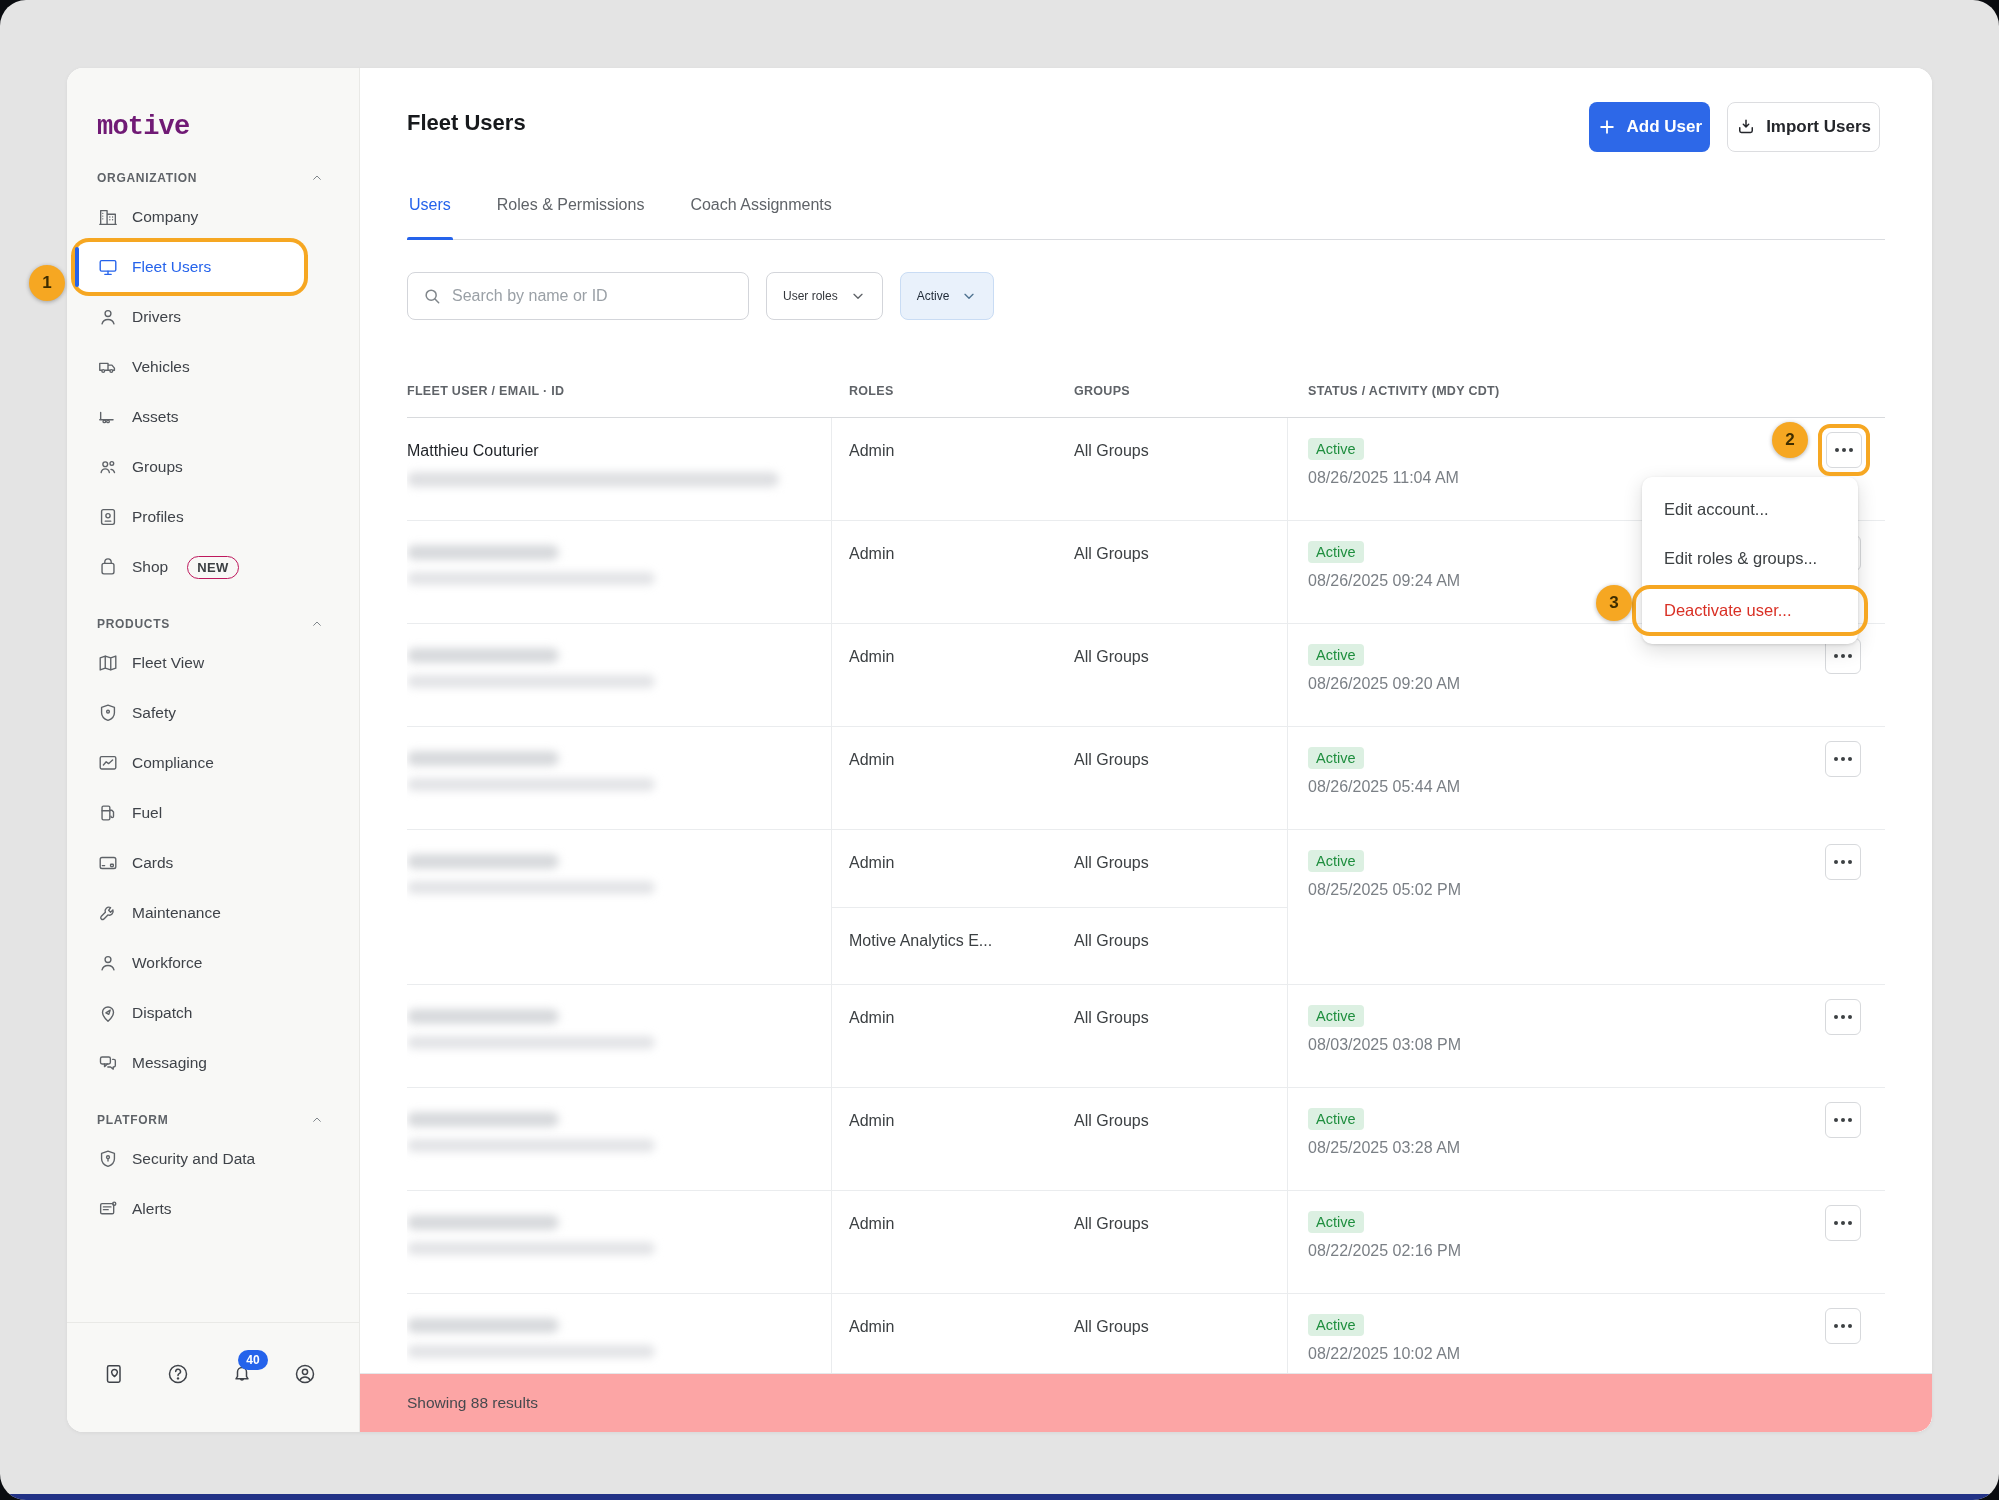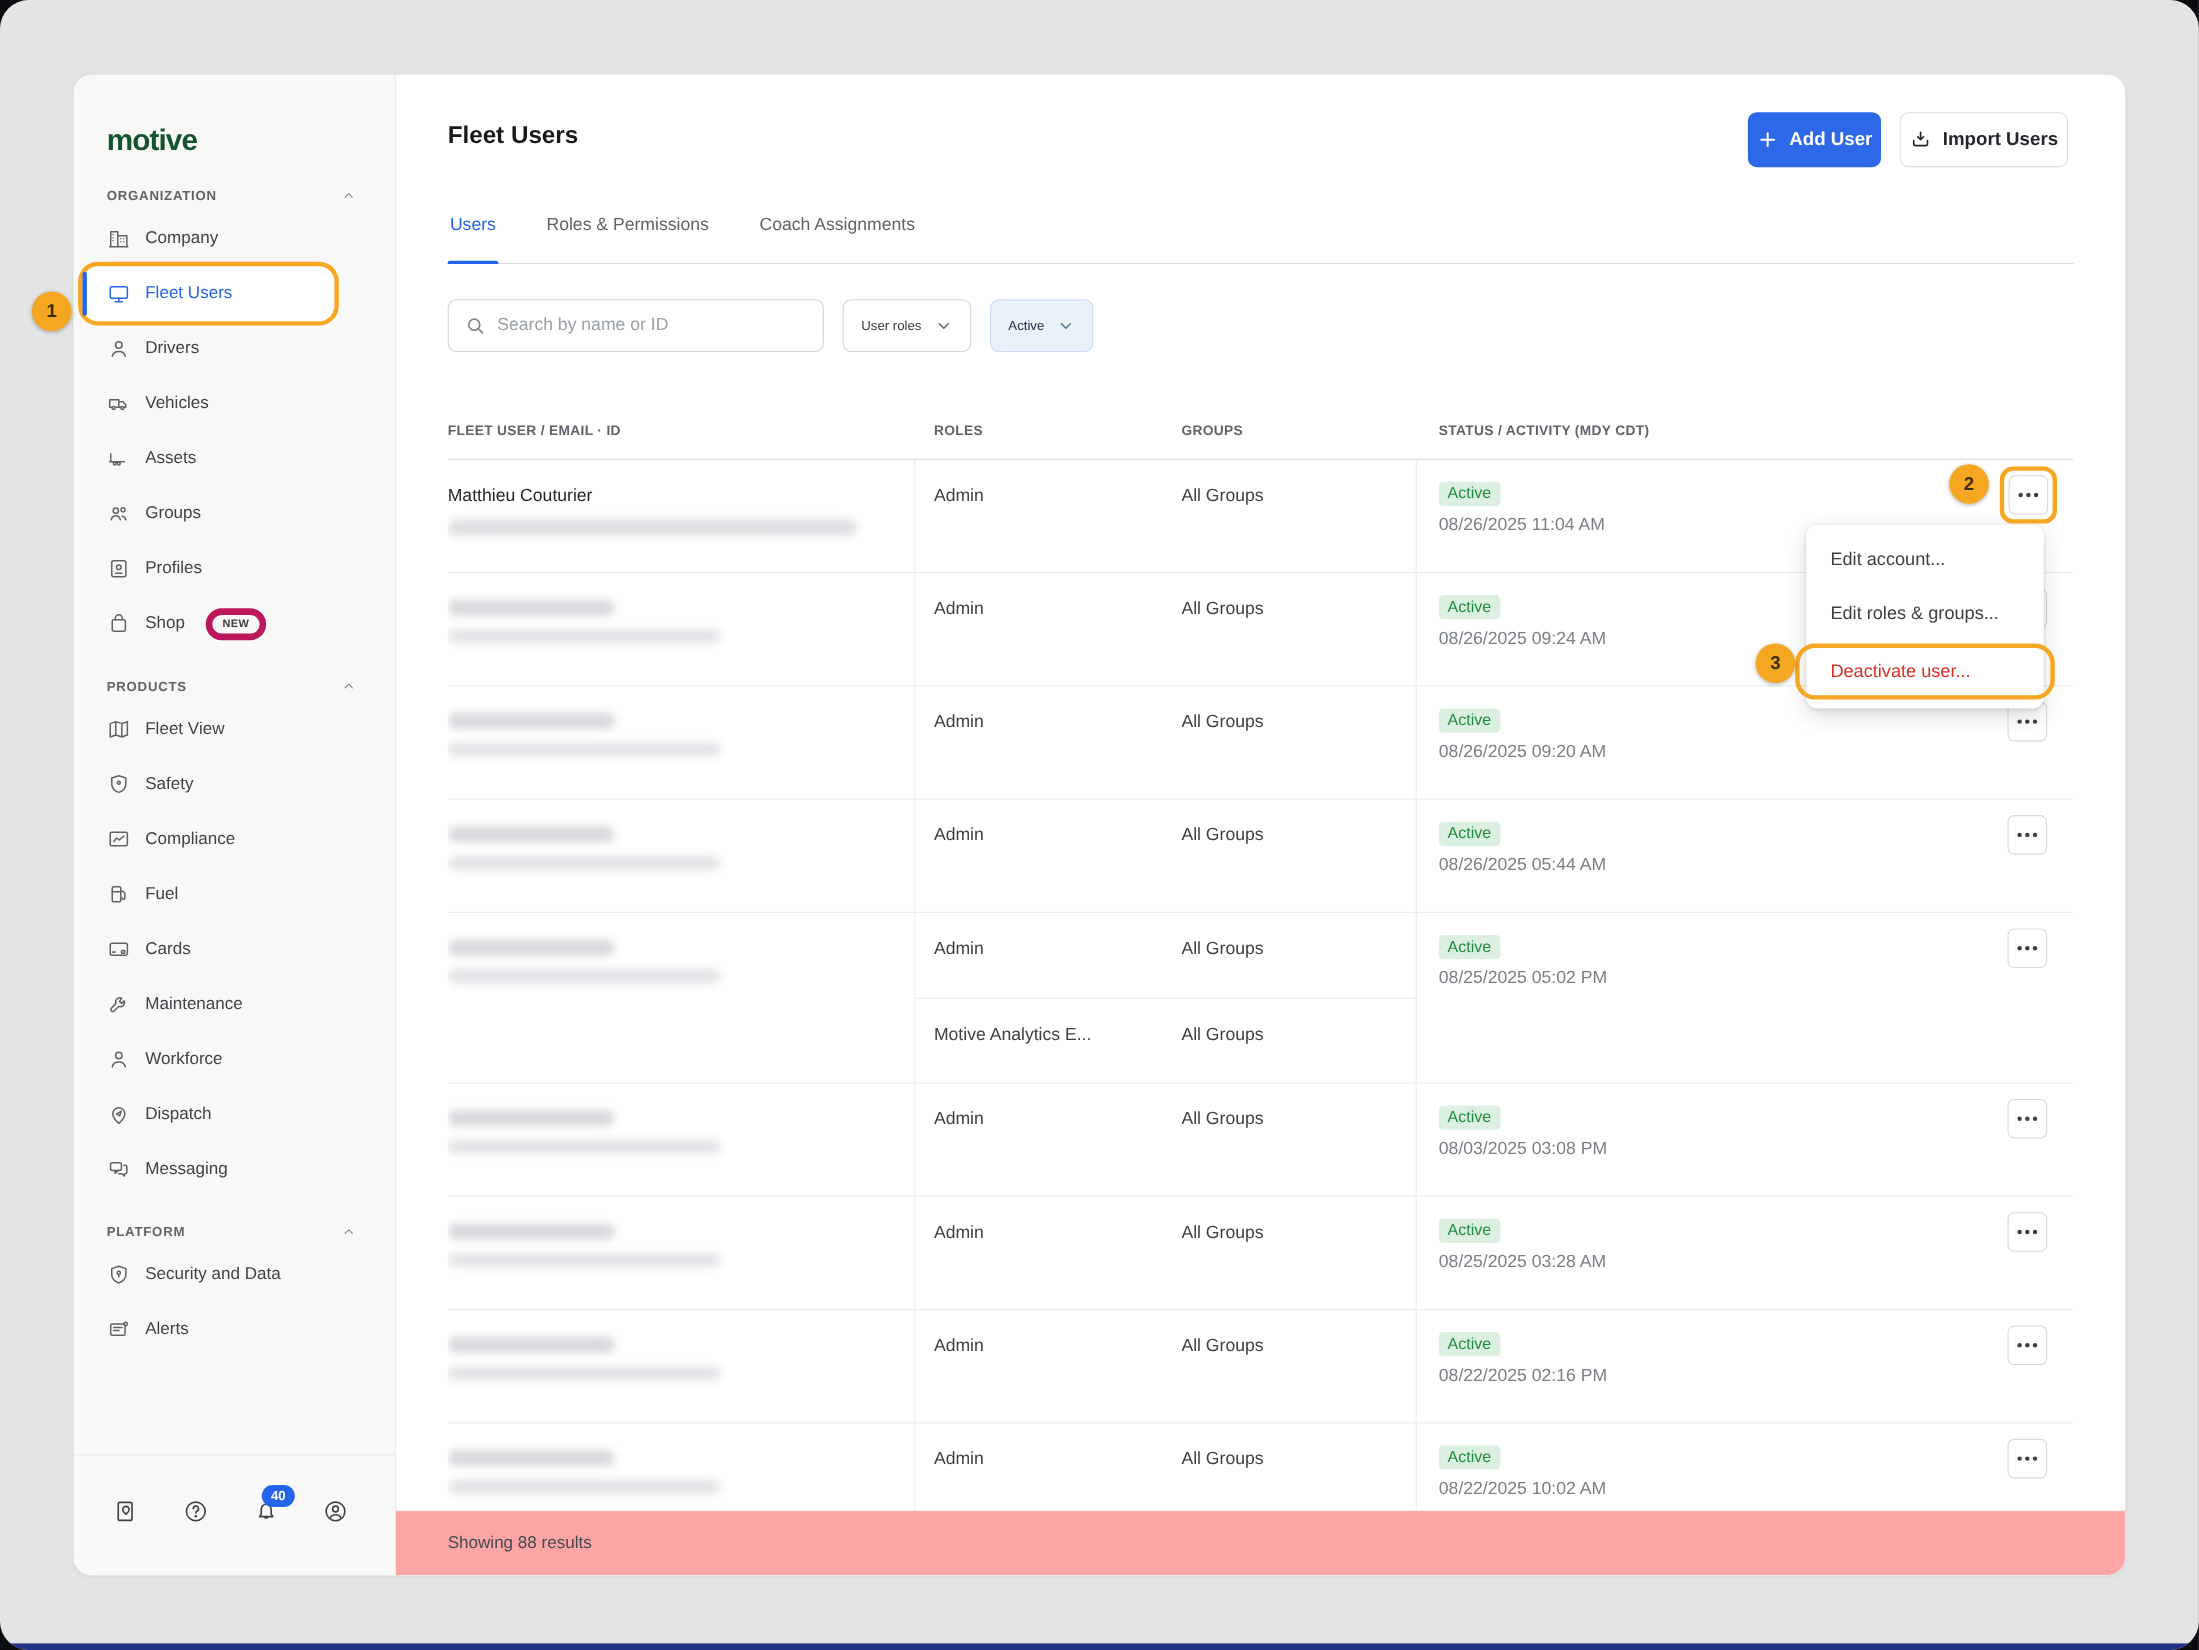--- a/index.html
+++ b/index.html
@@ -8,33 +8,33 @@
   .stage { position:absolute; inset:0; background:#E4E4E4; border-radius:26px; overflow:hidden; }
   .bottom-accent { position:absolute; left:0; right:0; bottom:0; height:6px; background:#223286; }
 
   
   .card { position:absolute; left:67px; top:68px; width:1865px; height:1364px; background:#fff;
           border-radius:16px; display:flex; box-shadow:0 1px 4px rgba(0,0,0,.06); }
 
   
   .sidebar { width:293px; min-width:293px; background:#F8F8F6; border-right:1px solid #E9E9E6;
              border-radius:16px 0 0 16px; position:relative; padding-top:44px; }
-  .logo { margin-left:30px; height:34px; font-size:27px; font-weight:800; letter-spacing:-0.8px; color:#14532d; }
+  .logo { margin-left:30px; height:34px; font-size:27px; font-weight:800; letter-spacing:-0.8px; color:#701a75;font-family:Liberation Mono, monospace; }
   .section-h { display:flex; align-items:center; justify-content:space-between;
                margin:24px 34px 6px 30px; height:16px; }
   .section-h .lbl { font-size:12px; font-weight:700; letter-spacing:.7px; color:#5F6368; }
   .nav-item { height:50px; display:flex; align-items:center; gap:13px; padding-left:30px; color:#3F4349;
               font-size:15.5px; cursor:pointer; position:relative; }
   .nav-item .icon { width:22px; height:22px; color:#5F6368; display:flex; }
   .nav-item.active { background:#fff; box-shadow:0 0 0 4px #F6A722; border-radius:14px;
                      margin:0 55px 0 8px; padding-left:22px; color:#2563EB; font-weight:500; }
   .nav-item.active .icon { color:#2563EB; }
   .nav-item.active::before { content:""; position:absolute; left:0; top:5px; bottom:5px; width:4px;
                              background:#2563EB; border-radius:2px; }
-  .pill-new { border:6px solid #be185d; color:#3C4043; font-size:10px; font-weight:600; letter-spacing:.4px;
+  .pill-new { border:1px solid #be185d; color:#3C4043; font-size:13px; font-weight:600; letter-spacing:.4px;
               border-radius:999px; padding:3px 9px; margin-left:6px;text-align:center; }
   .side-foot { position:absolute; left:0; right:0; bottom:0; height:110px; border-top:1px solid #E9E9E6;
                display:flex; align-items:center; justify-content:space-between; padding:0 42px 8px 36px; }
   .side-foot .icon { width:24px; height:24px; color:#3F4349; position:relative; display:flex; }
   .notif-badge { position:absolute; top:-12px; right:-14px; background:#2563EB; color:#fff; font-size:12px;
                  font-weight:700; border-radius:999px; padding:4px 8px; line-height:1; }
 
   
   .main { flex:1; position:relative; display:flex; flex-direction:column; background:#fff;
           border-radius:0 16px 16px 0; overflow:hidden; }

